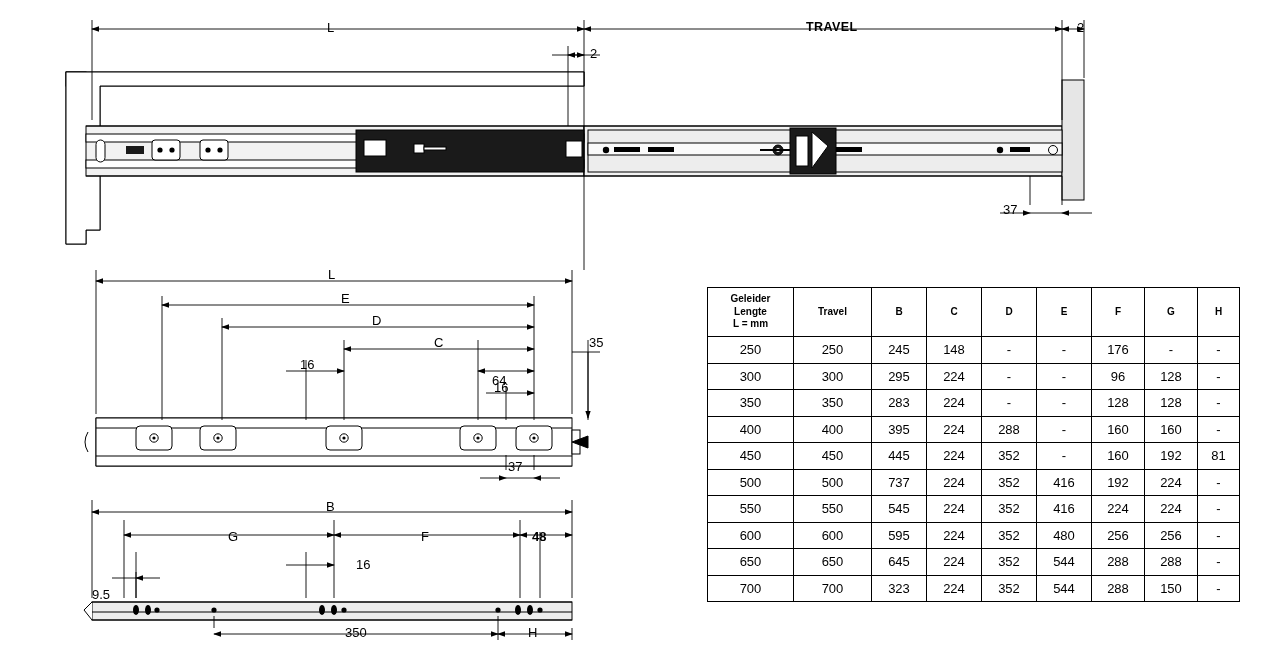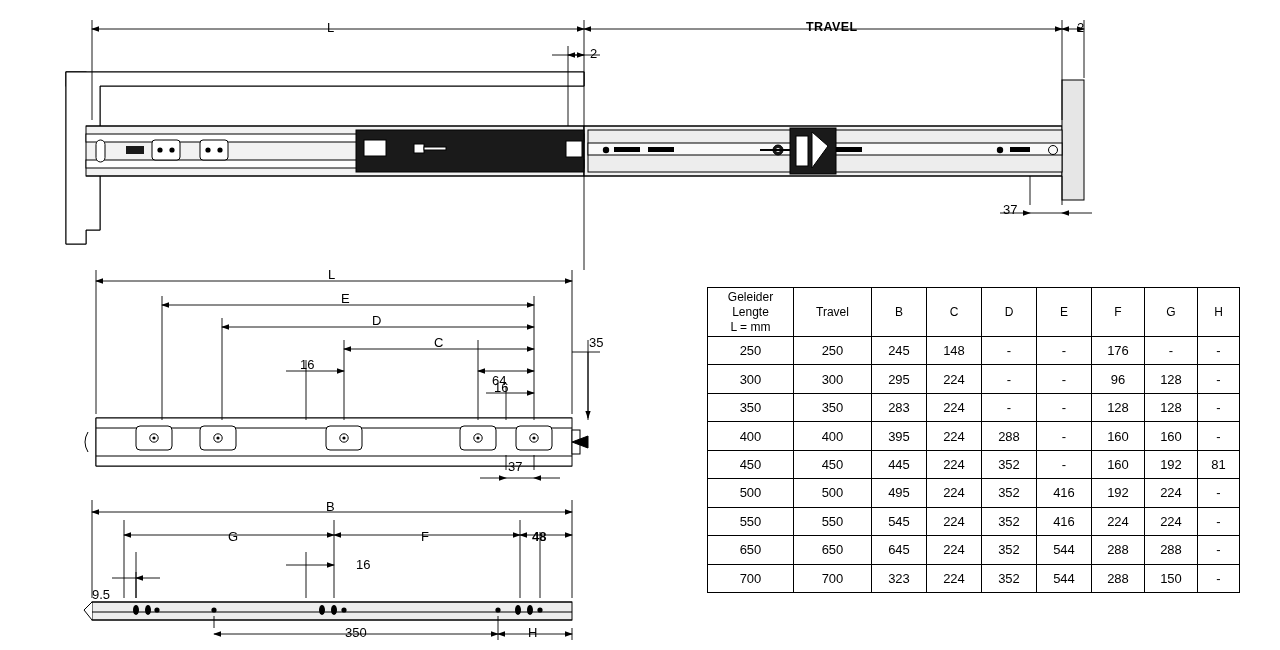--- a/index.html
+++ b/index.html
@@ -42,22 +42,22 @@
   }
   table.spec th, table.spec td {
     border: 1px solid #000000;
     text-align: center;
     vertical-align: middle;
     padding: 0;
     font-weight: normal;
   }
   table.spec thead th {
     height: 48px;
-    font-weight: normal;
-    font-size: 12px;
+    font-weight: bold;
+    font-size: 10px;
     line-height: 1.25;
   }
   table.spec tbody td {
     height: 25.5px;
     font-size: 13px;
   }
   table.spec col.c0 { width: 86px; }
   table.spec col.c1 { width: 78px; }
   table.spec col.c2 { width: 55px; }
   table.spec col.c3 { width: 55px; }
@@ -404,40 +404,51 @@
           <td>224</td>
           <td>352</td>
           <td>-</td>
           <td>160</td>
           <td>192</td>
           <td>81</td>
         </tr>
         <tr>
           <td>500</td>
           <td>500</td>
-          <td>495</td>
+          <td>737</td>
           <td>224</td>
           <td>352</td>
           <td>416</td>
           <td>192</td>
           <td>224</td>
           <td>-</td>
         </tr>
         <tr>
           <td>550</td>
           <td>550</td>
           <td>545</td>
           <td>224</td>
           <td>352</td>
           <td>416</td>
           <td>224</td>
           <td>224</td>
           <td>-</td>
         </tr>
         <tr>
+          <td>600</td>
+          <td>600</td>
+          <td>595</td>
+          <td>224</td>
+          <td>352</td>
+          <td>480</td>
+          <td>256</td>
+          <td>256</td>
+          <td>-</td>
+        </tr>
+        <tr>
           <td>650</td>
           <td>650</td>
           <td>645</td>
           <td>224</td>
           <td>352</td>
           <td>544</td>
           <td>288</td>
           <td>288</td>
           <td>-</td>
         </tr>

